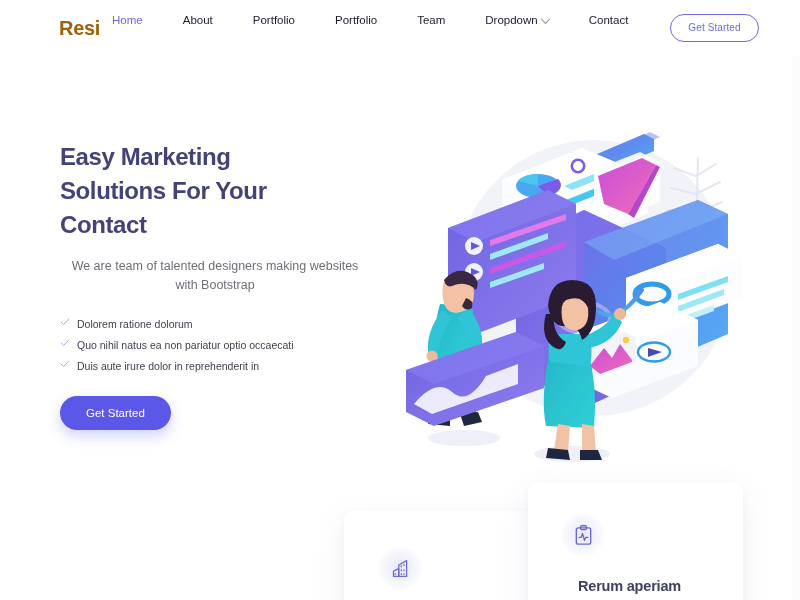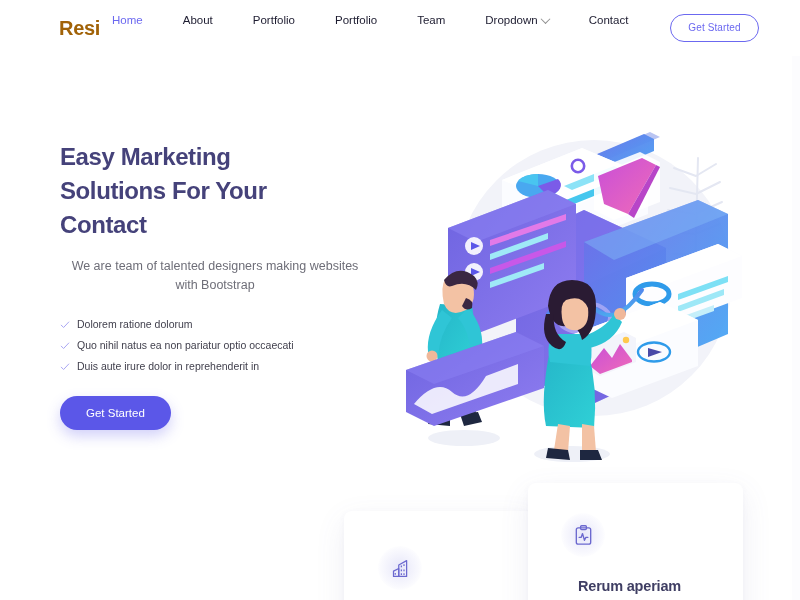--- a/index.html
+++ b/index.html
@@ -54,21 +54,21 @@
     font-size:24px; line-height:34px; font-weight:bold;
     color:#45427a; letter-spacing:-0.4px;
   }
   .hero-sub {
     margin-top:15px; font-size:12.5px; line-height:19px; color:#6e6e78;
     max-width:310px;
     text-align:center;
   }
   .hero-list { margin-top:18px; list-style:none; }
   .hero-list li {
-    display:flex; align-items:flex-end; gap:8px;
+    display:flex; align-items:flex-start; gap:8px;
     font-size:10.5px; color:#42414e; padding:4.5px 0;
   }
   .tick {
     width:9px; height:9px; flex:0 0 9px; position:relative; top:-1px;
   }
   .tick svg { display:block; }
   .hero-btn {
     margin-top:20px; display:inline-block;
     background:#5b57e8; color:#fff; border:none;
     border-radius:50px; padding:11px 26px;

